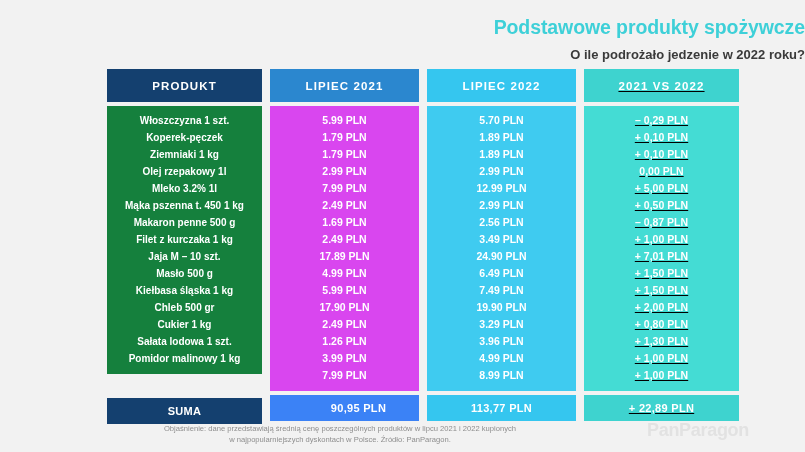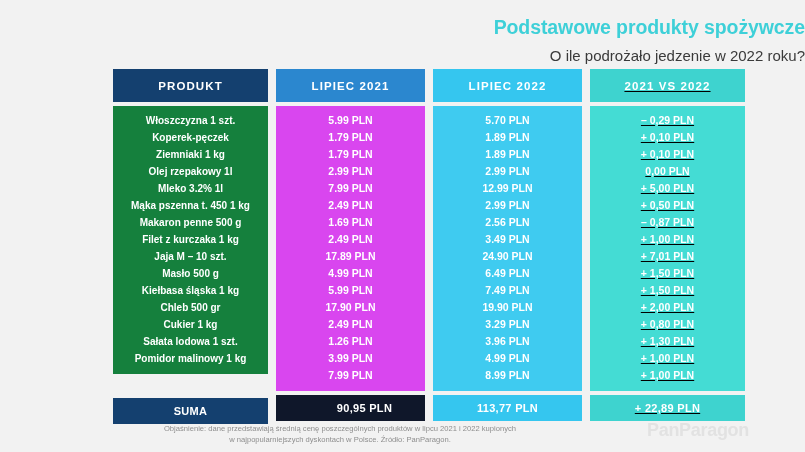--- a/index.html
+++ b/index.html
@@ -31,31 +31,31 @@
   }
   .main-title {
     font-size: 19.5px;
     font-weight: bold;
     color: #3ed0d8;
     letter-spacing: -0.1px;
     line-height: 1.2;
     margin: 0;
   }
   .sub-title {
-    font-size: 15px;
-    font-weight: normal;
+    font-size: 13px;
+    font-weight: bold;
     color: #3a3a3a;
     margin: 8px 0 0 0;
     line-height: 1.2;
   }
 
   
   .table-wrap {
     position: absolute;
-    left: 113px;
+    left: 107px;
     top: 69px;
     width: 640px;
     display: flex;
     gap: 8px;
   }
   .col {
     display: flex;
     flex-direction: column;
     gap: 4px;
   }
@@ -103,21 +103,21 @@
     letter-spacing: 0.3px;
   }
 
   
   .col-product .col-head { background: #14406f; }
   .col-product .col-body { background: #15803d; }
   .col-product .col-sum  { background: #14406f; margin-top: 20px; }
 
   .col-2021 .col-head { background: #2b87cf; }
   .col-2021 .col-body { background: #d946ef; }
-  .col-2021 .col-sum  { background: #0f172a; padding-left: 28px; }
+  .col-2021 .col-sum  { background: #3b82f6; padding-left: 28px; }
 
   .col-2022 .col-head { background: #35c6ef; }
   .col-2022 .col-body { background: #3fcbf0; }
   .col-2022 .col-sum  { background: #35c6ef; }
 
   .col-diff .col-head { background: #3ed3cf; }
   .col-diff .col-body { background: #44dcd4; }
   .col-diff .col-sum  { background: #3ed3cf; }
 
   

